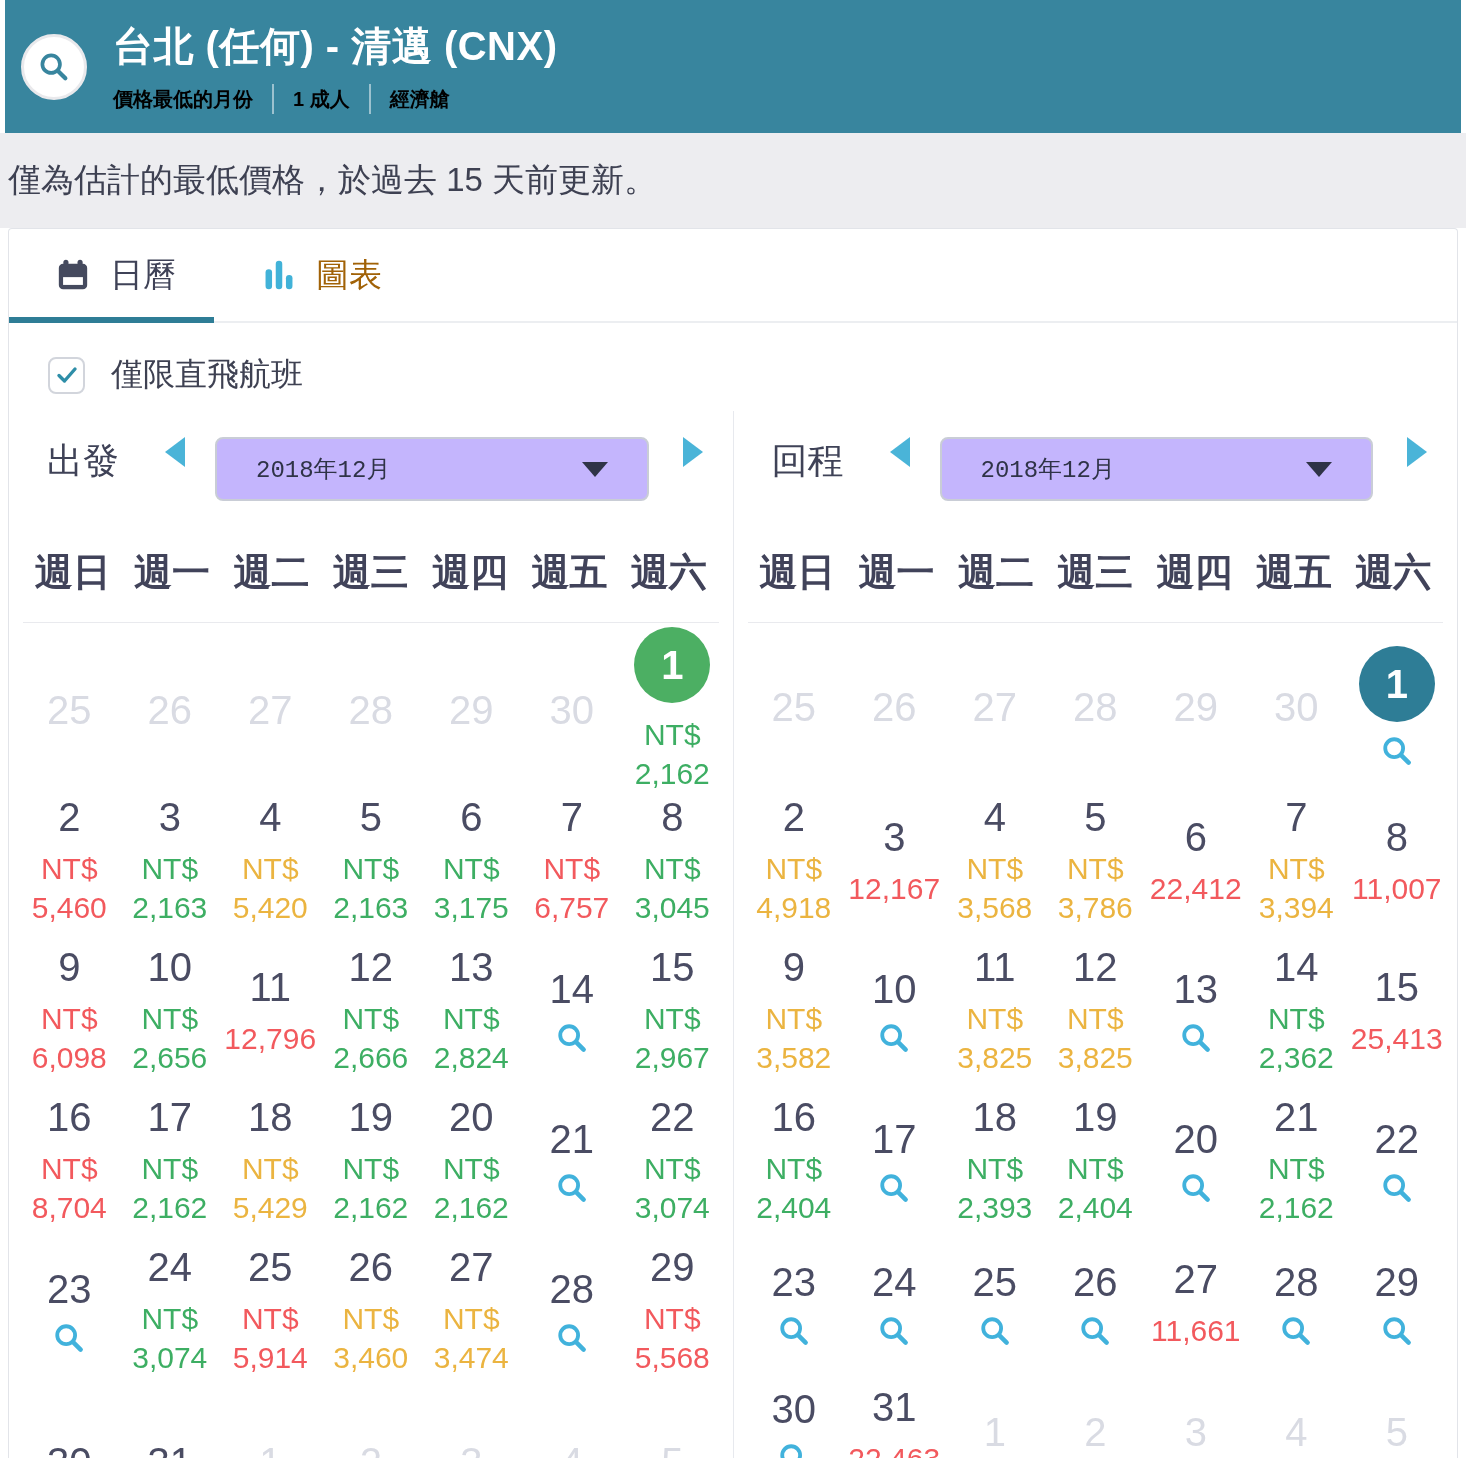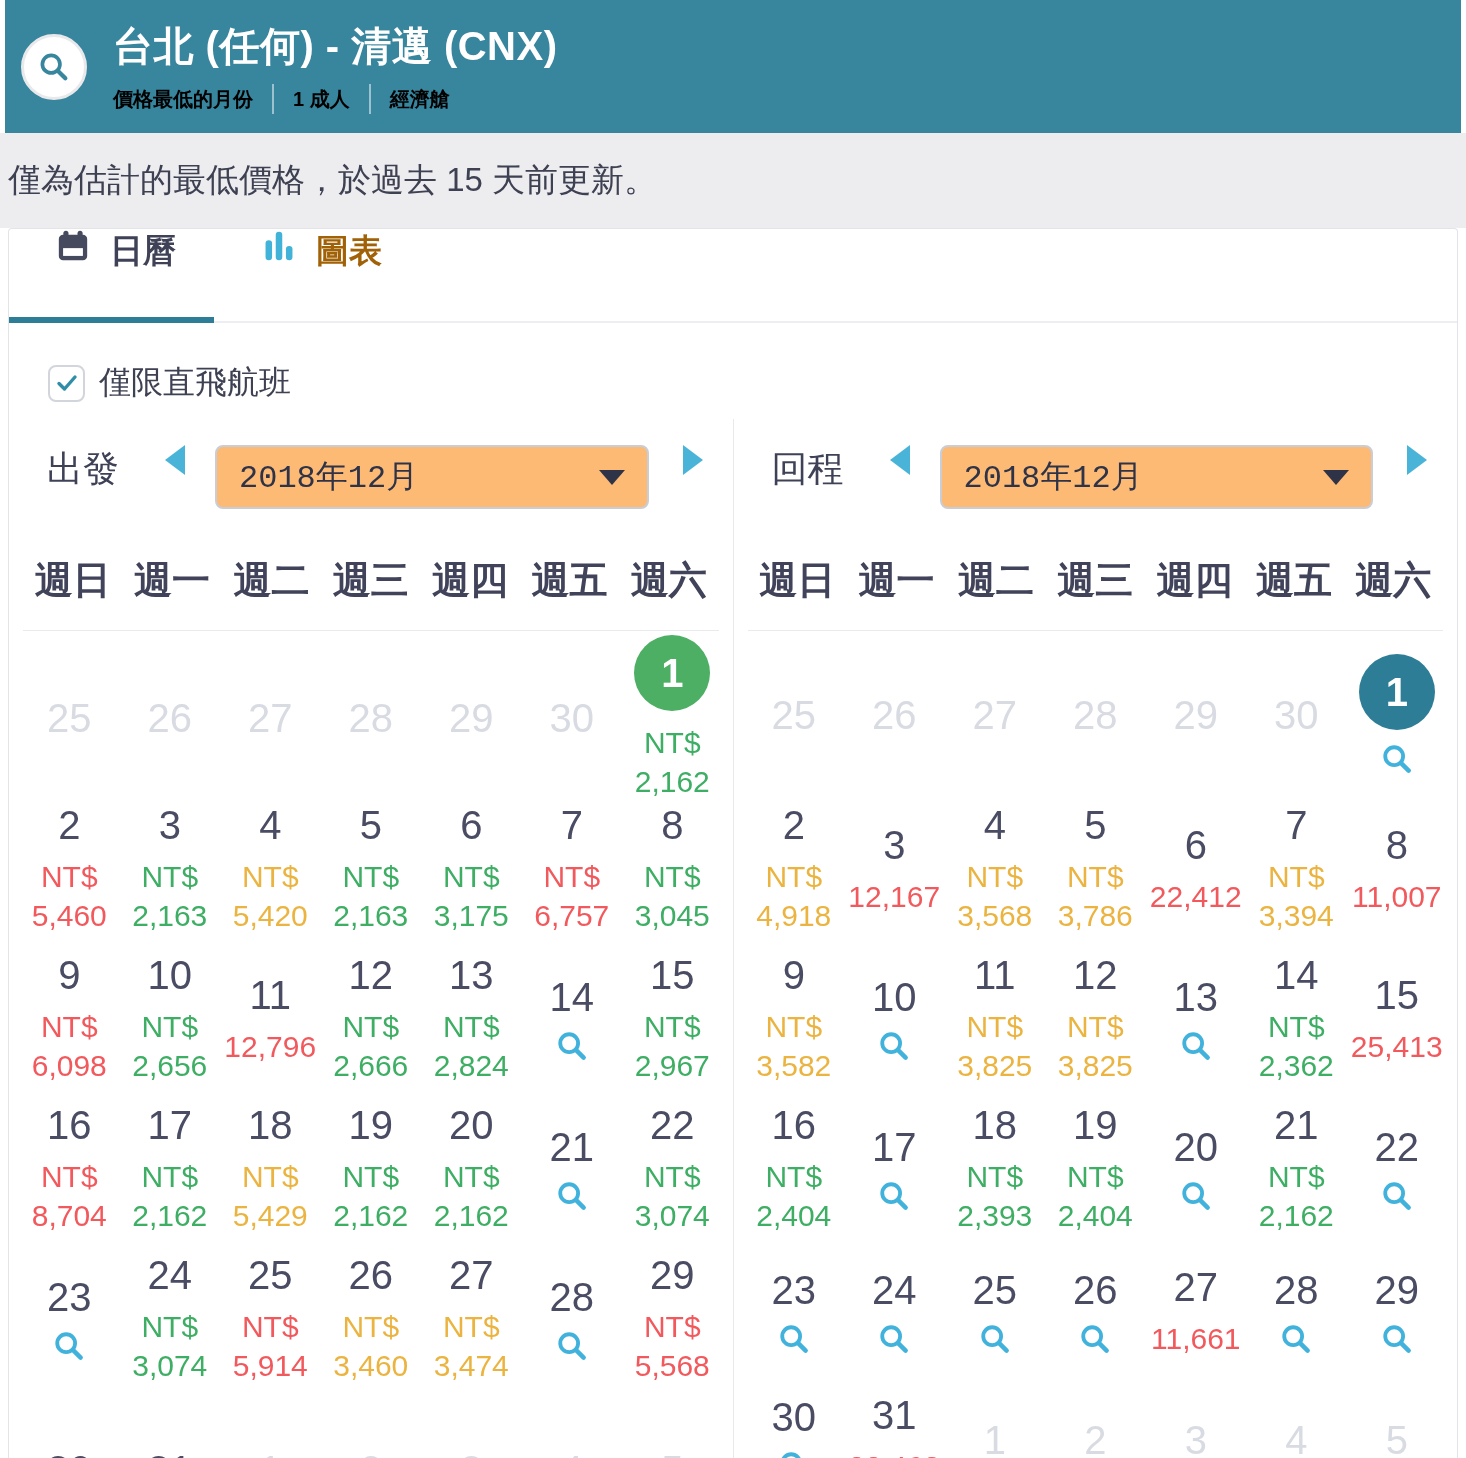--- a/index.html
+++ b/index.html
@@ -20,48 +20,48 @@
   
   .note-strip { background:#ededf0; height:95px; display:flex; align-items:center;
     padding:0 8px; font-size:33px; color:#3e4152; }
 
   
   .card { margin:0 8px; background:#fff; border:1px solid #e2e4e9; border-bottom:none;
     border-radius:4px 4px 0 0; }
 
   
   .tabs { display:flex; height:94px; align-items:center; border-bottom:2px solid #eceef1; }
-  .tab { display:flex; gap:20px; font-size:33px; font-weight:700;
+  .tab { display:flex; align-items:center; gap:20px; font-size:33px; font-weight:400;
     cursor:pointer; height:100%; }
   .tab-cal { color:#3f4257; width:205px; padding-left:47px; position:relative; }
   .tab-cal::after { content:""; position:absolute; left:0; right:0; bottom:-2px;
     height:6px; background:#2e7d96; }
   .tab-chart { color:#a16207; padding-left:48px; }
 
   
-  .direct-filter { display:flex; align-items:center; gap:14px; margin:38px 0 4px 39px;
+  .direct-filter { display:flex; align-items:center; gap:26px; margin:30px 0 4px 39px;
     font-size:32px; color:#3e4152; font-weight:500; cursor:pointer; width:max-content; }
   .checkbox { width:37px; height:37px; border:2px solid #d2d5dc; border-radius:8px;
     background:#fff; display:flex; align-items:center; justify-content:center; }
 
   
   .cals { display:flex; margin-top:14px; }
   .cal { flex:1 1 0; min-width:0; }
   .cal--left { border-right:1px solid #e7e9ee; }
 
   .cal-nav { display:flex; padding:26px 30px 0 38px;font-family:Liberation Mono, monospace; }
   .cal-label { font-size:36px; color:#3f4257; font-weight:500; width:84px; flex:0 0 auto; }
   .arrow { width:0; height:0; cursor:pointer; flex:0 0 auto; }
   .arrow-prev { border-top:15px solid transparent; border-bottom:15px solid transparent;
     border-right:20px solid #4ab4d8; margin:0 30px 0 34px; }
   .arrow-next { border-top:15px solid transparent; border-bottom:15px solid transparent;
     border-left:20px solid #4ab4d8; margin-left:34px; }
   .month-select { flex:1 1 auto; height:64px; border:2px solid #c9cdd6; border-radius:8px;
-    background:#fdba74; display:flex; align-items:center; justify-content:space-between;
-    padding:0 22px; font-size:32px; color:#2f3347; cursor:pointer; font-family:inherit; }
+    background:#c4b5fd; display:flex; align-items:center; justify-content:space-between;
+    padding:0 39px; font-size:24px; color:#2f3347; cursor:pointer; font-family:inherit; }
   .caret { width:0; height:0; border-left:13px solid transparent;
     border-right:13px solid transparent; border-top:15px solid #2f3347; }
 
   .weekdays { display:grid; grid-template-columns:repeat(7,1fr); margin:46px 14px 0;
     padding-bottom:24px; border-bottom:1px solid #e9eaee; }
   .weekdays span { text-align:center; font-size:38px; font-weight:700; color:#41435a; }
 
   .cal-grid { padding:4px 10px 0; }
   .cal-row { display:grid; grid-template-columns:repeat(7,1fr); height:150px; }
   .cal-row:first-child { height:160px; }

